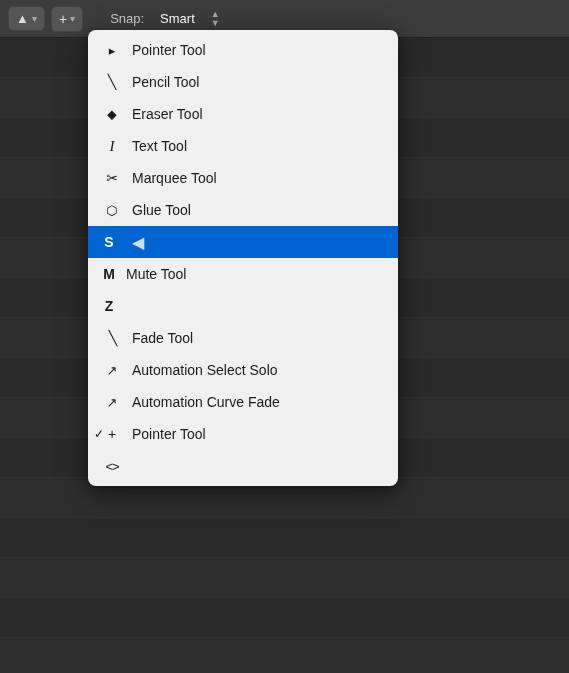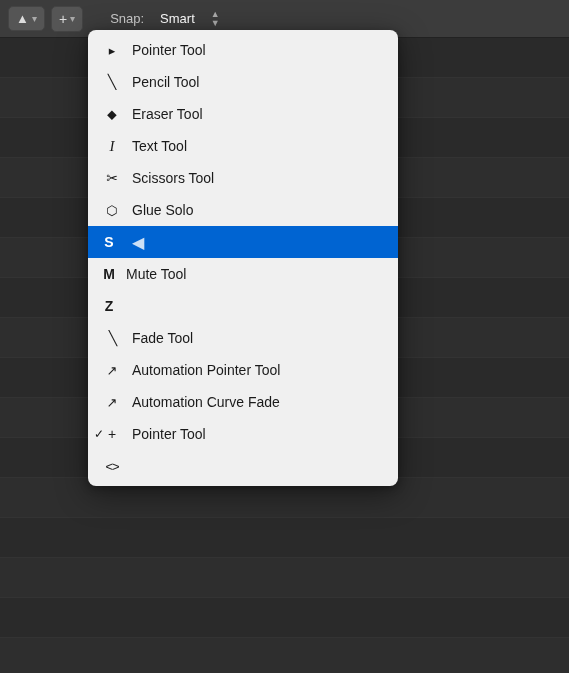--- a/index.html
+++ b/index.html
@@ -209,26 +209,26 @@
     <span class="item-label">Eraser Tool</span>
   </div>
 
   <div class="menu-item">
     <span class="item-icon" style="font-size:15px; font-style:italic; font-weight:300; font-family: Georgia, serif;">I</span>
     <span class="item-label">Text Tool</span>
   </div>
 
   <div class="menu-item">
     <span class="item-icon" style="font-size:14px;">✂</span>
-    <span class="item-label">Scissors Tool</span>
+    <span class="item-label">Marquee Tool</span>
   </div>
 
   <div class="menu-item">
     <span class="item-icon" style="font-size:13px;">⬡</span>
-    <span class="item-label">Glue Solo</span>
+    <span class="item-label">Glue Tool</span>
   </div>
 
   <div class="menu-item selected">
     <span class="shortcut-key">S</span>
 
     <span style="margin-left:6px; font-size:16px; opacity:0.8;">◀</span>
   </div>
 
   <div class="menu-item">
     <span class="shortcut-key">M</span>
@@ -239,21 +239,21 @@
     <span class="shortcut-key">Z</span>
   </div>
 
   <div class="menu-item">
     <span class="item-icon" style="font-size:14px; letter-spacing:-2px;">╲</span>
     <span class="item-label">Fade Tool</span>
   </div>
 
   <div class="menu-item">
     <span class="item-icon" style="font-size:13px;">↗</span>
-    <span class="item-label">Automation Pointer Tool</span>
+    <span class="item-label">Automation Select Solo</span>
   </div>
 
   <div class="menu-item">
     <span class="item-icon" style="font-size:13px;">↗</span>
     <span class="item-label">Automation Curve Fade</span>
   </div>
 
   <div class="menu-item">
     <span class="checkmark" style="color:#1a1a1a; font-size:12px;">✓</span>
     <span class="item-icon" style="font-size:14px; font-weight:300;">+</span>

